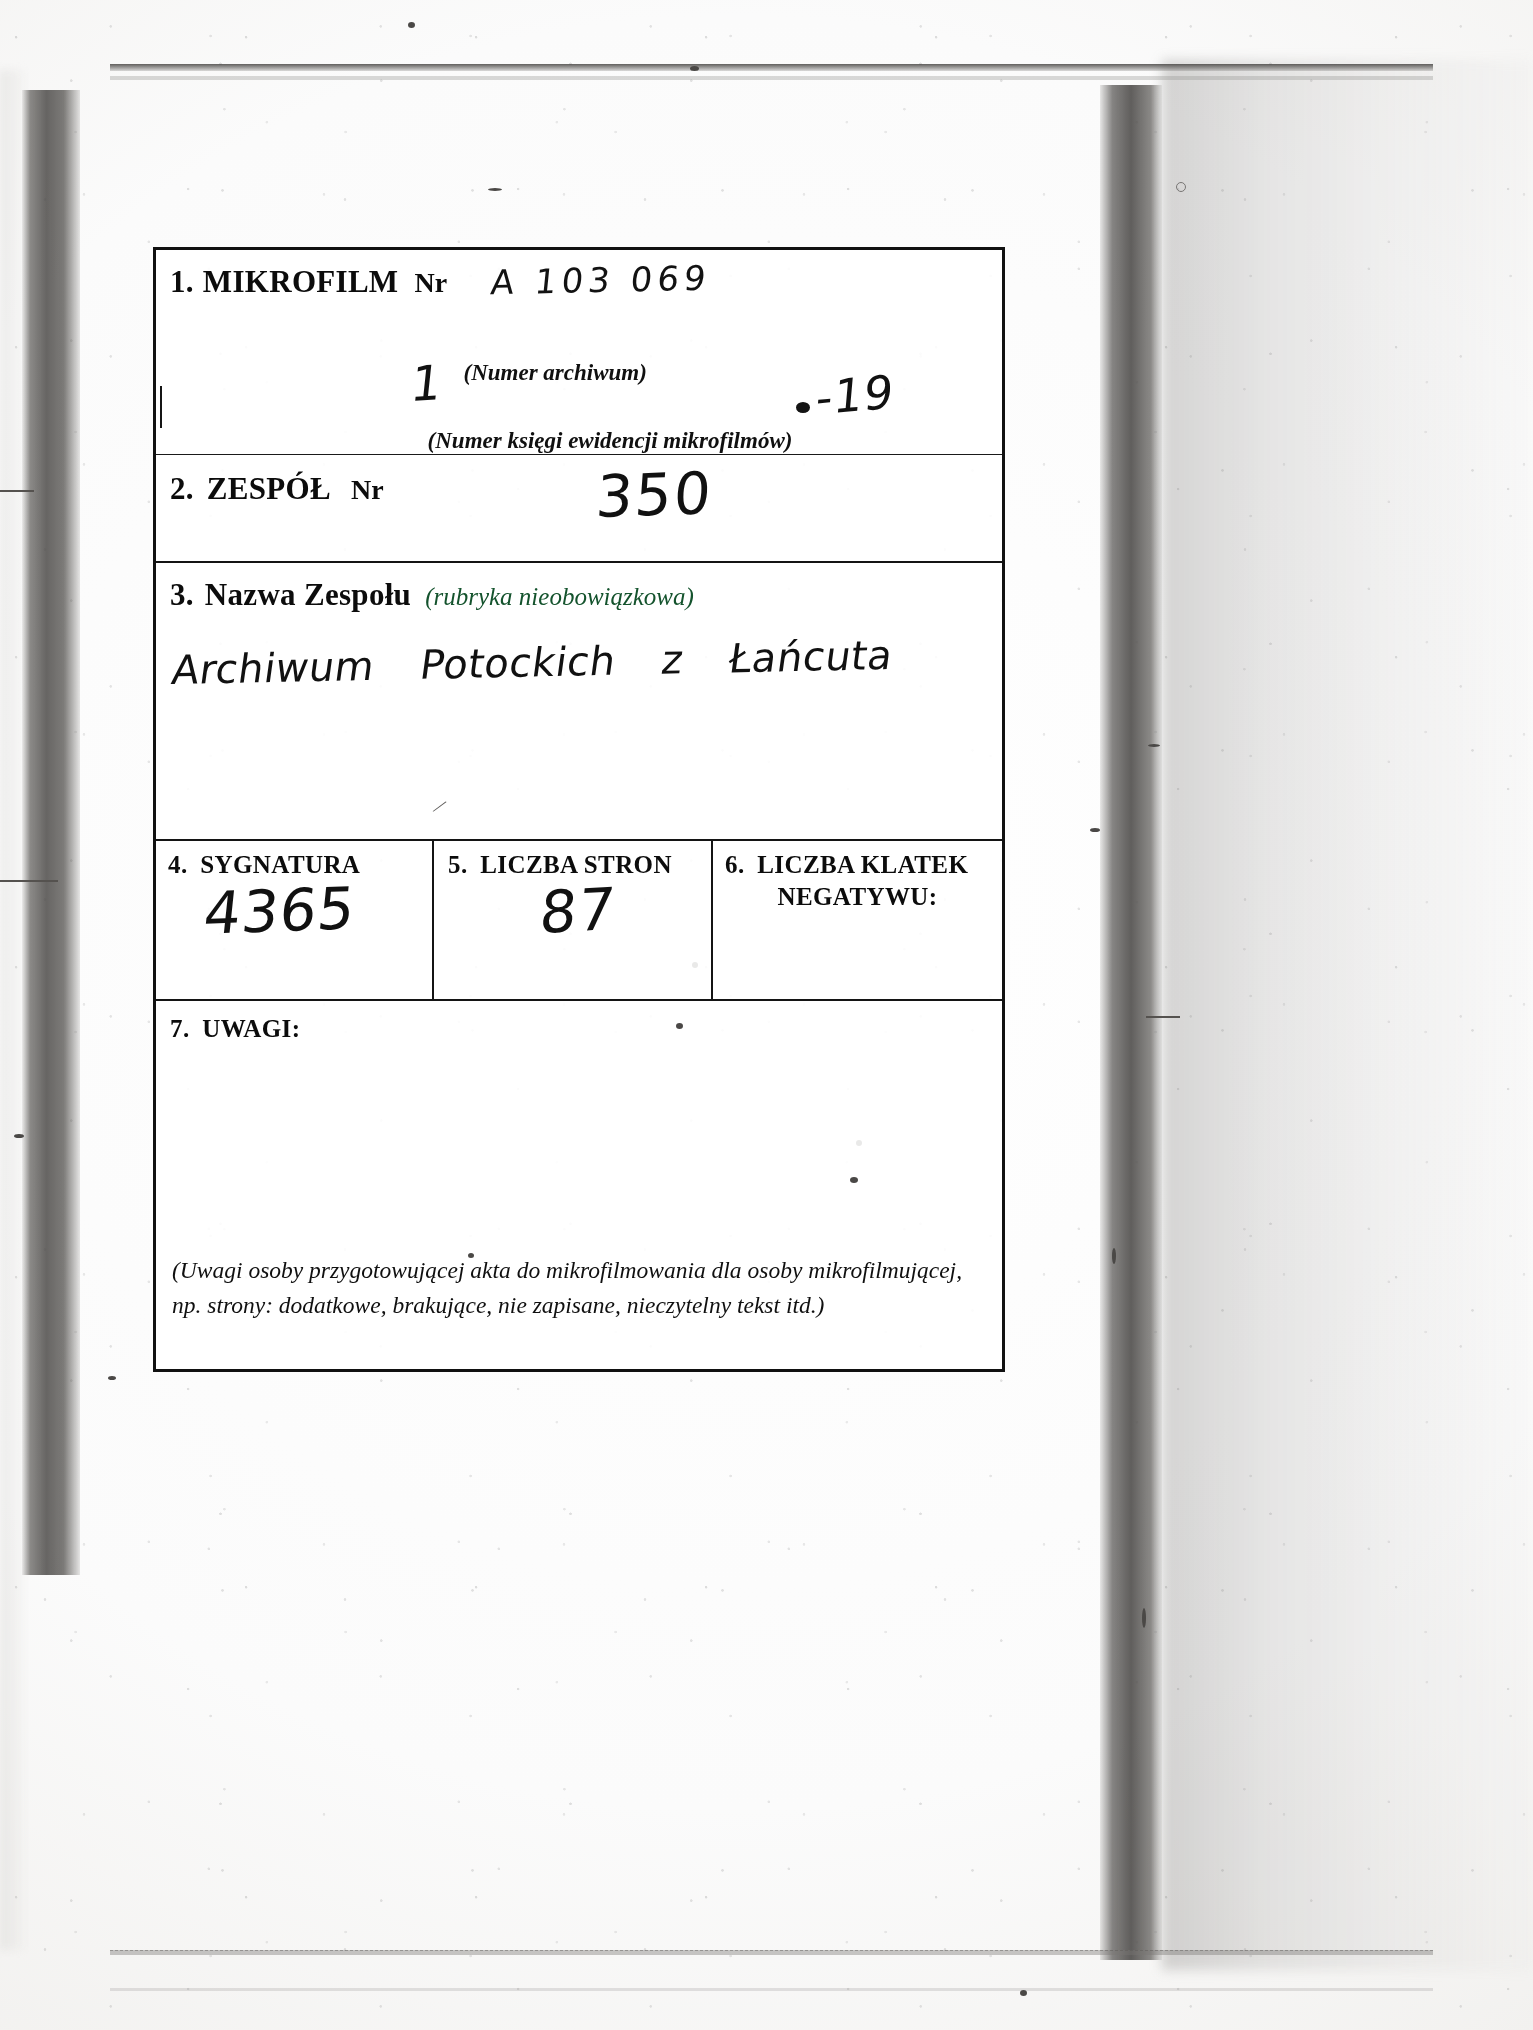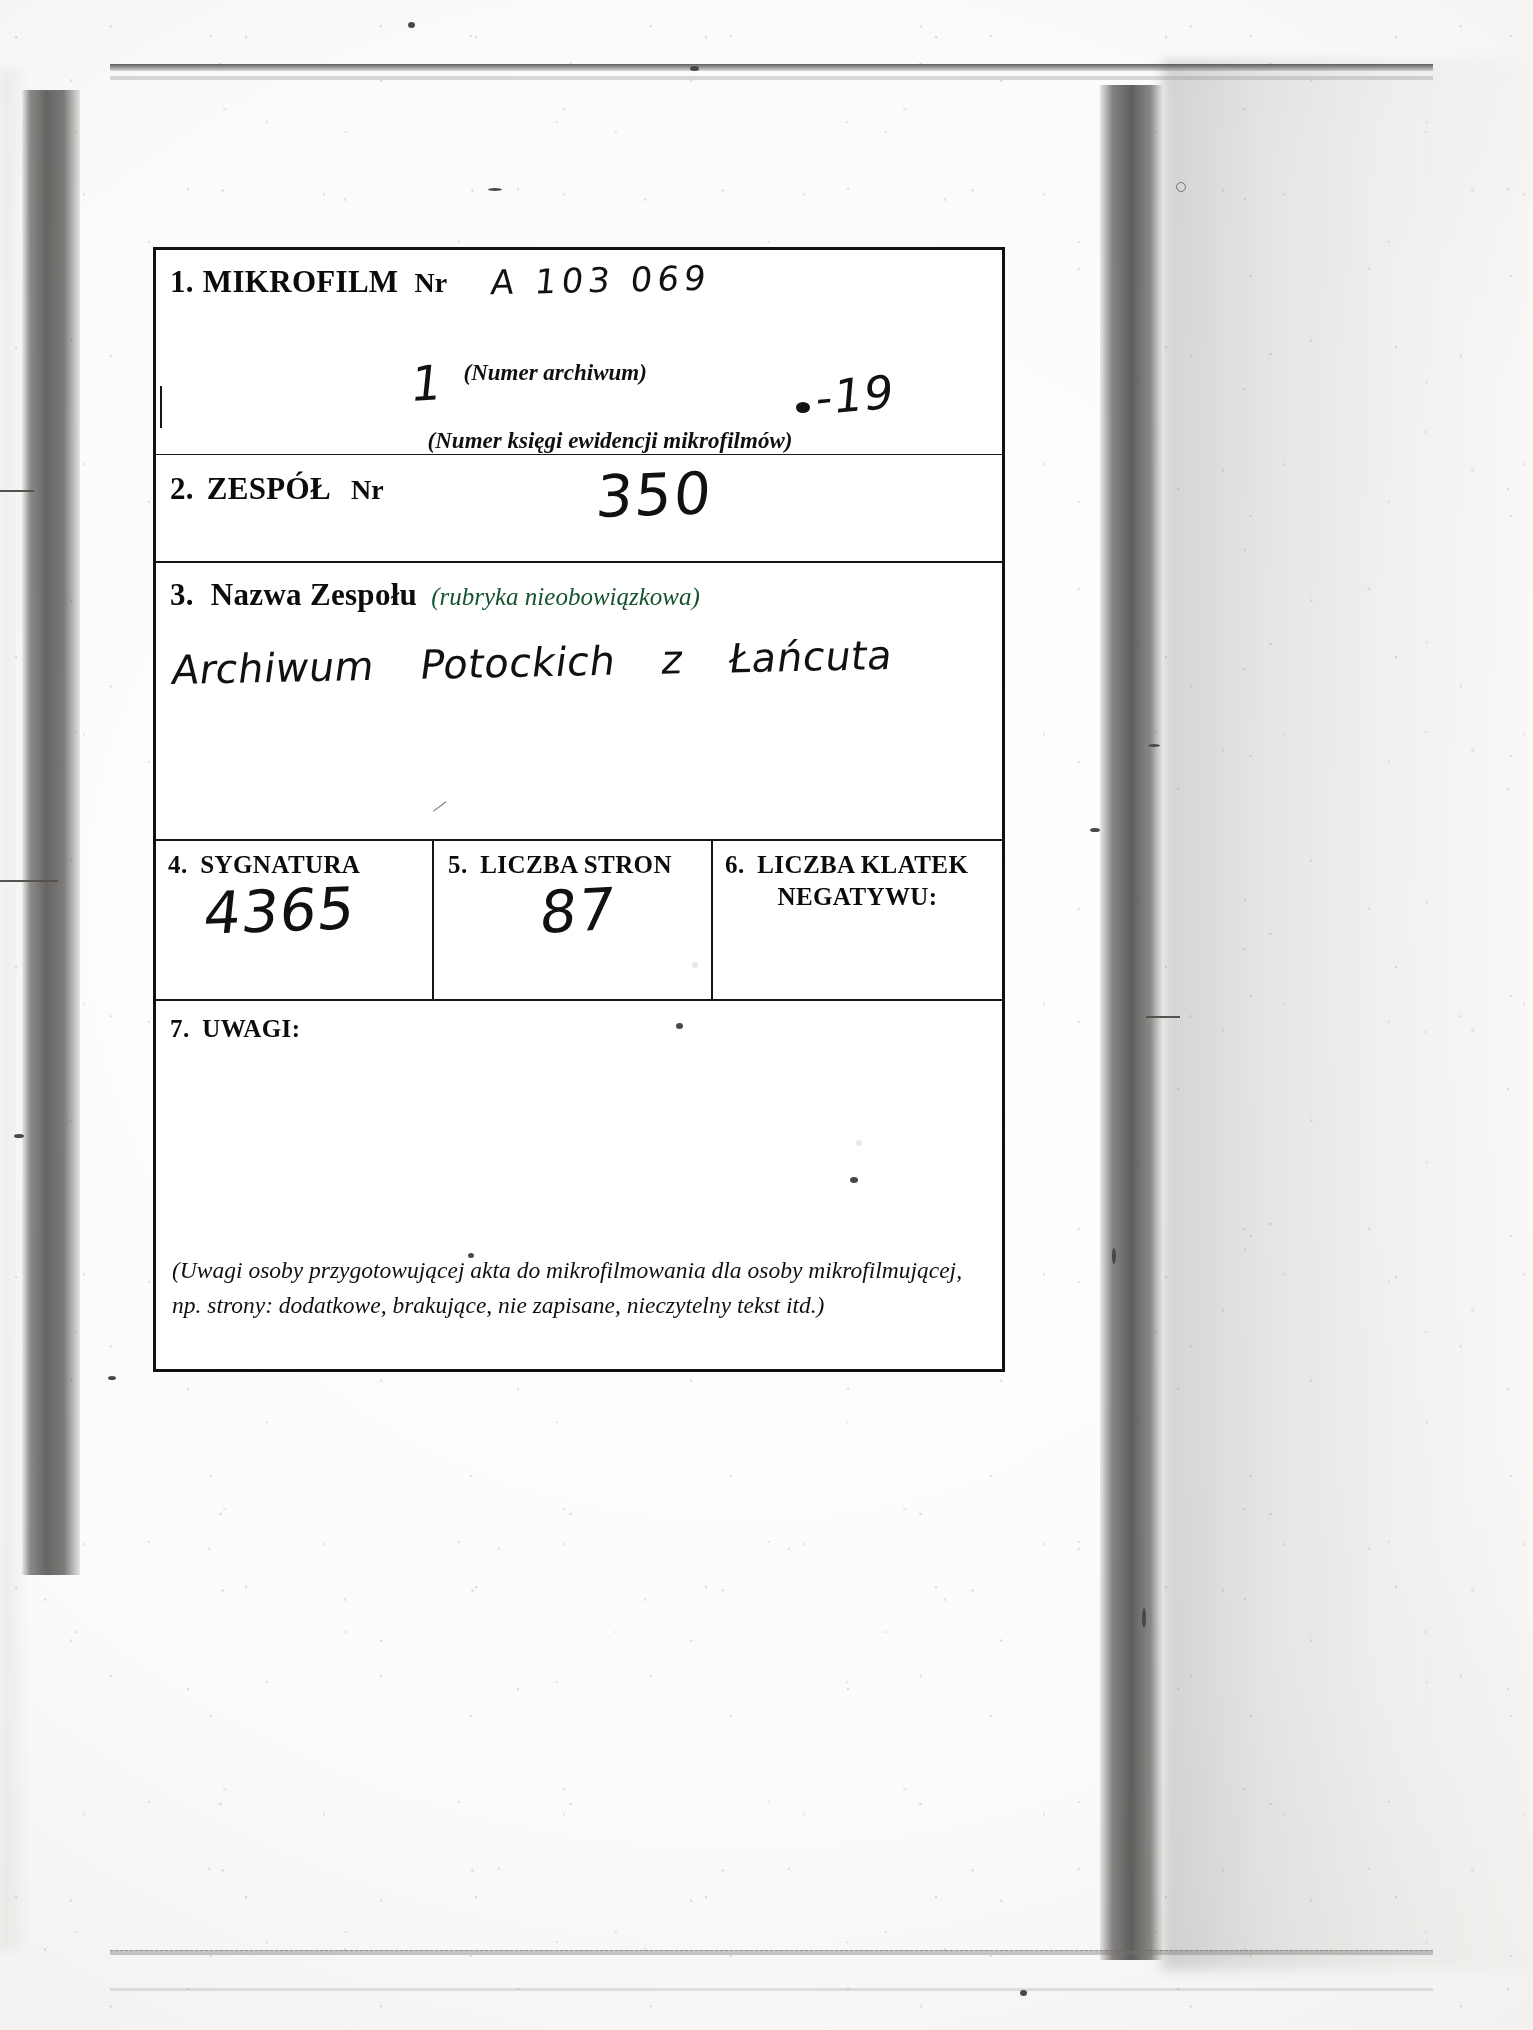--- a/index.html
+++ b/index.html
@@ -439,21 +439,21 @@
         <span class="label-strong">2.</span>
         <span class="label-strong" style="margin-left:9px;">ZESPÓŁ</span>
         <span class="label-strong-sm" style="margin-left:16px;">Nr</span>
       </div>
       <div class="hand-zespol">350</div>
     </div>
 
     <div class="row row-nazwa rule-bottom">
       <div class="nazwa-head">
         <span class="label-strong">3.</span>
-        <span class="label-strong" style="margin-left:17px;">Nazwa Zespołu</span>
+        <span class="label-strong" style="margin-left:11px;">Nazwa Zespołu</span>
         <span class="nazwa-note">(rubryka nieobowiązkowa)</span>
       </div>
       <div class="hand-nazwa">
         <span class="w">Archiwum</span><span class="w">Potockich</span><span class="w">z</span><span class="w">Łańcuta</span>
       </div>
       <div class="tick" style="left:282px; top:232px; transform:rotate(18deg);">⁄</div>
     </div>
 
     <div class="row row-cols rule-bottom">
 

